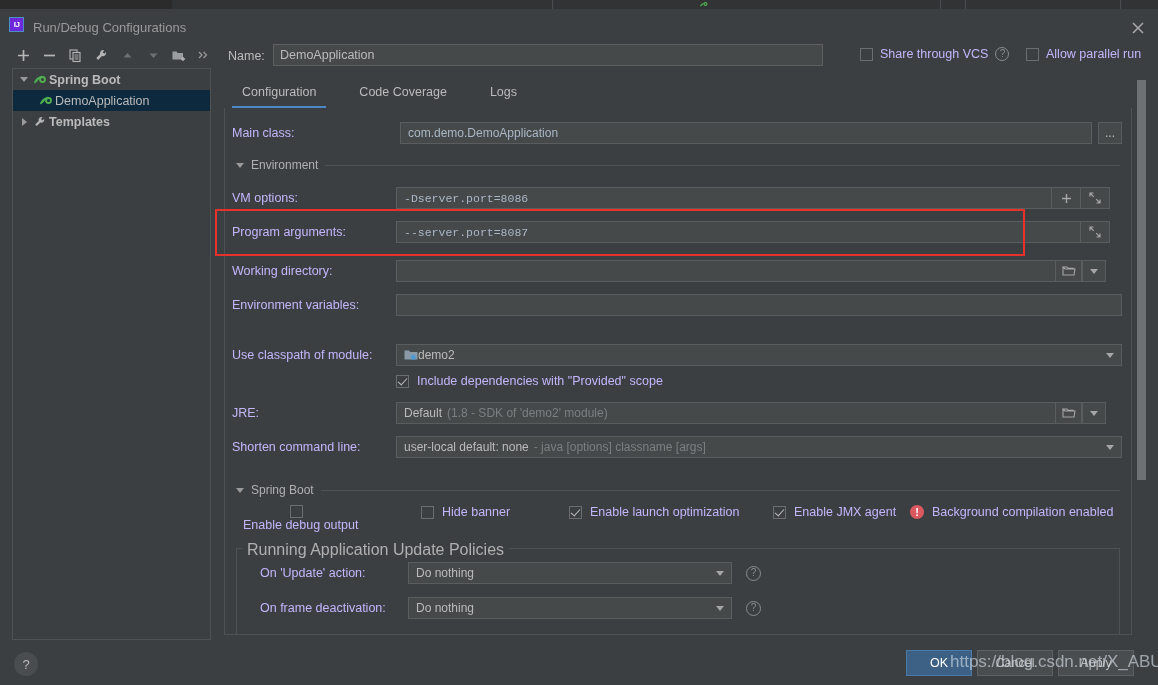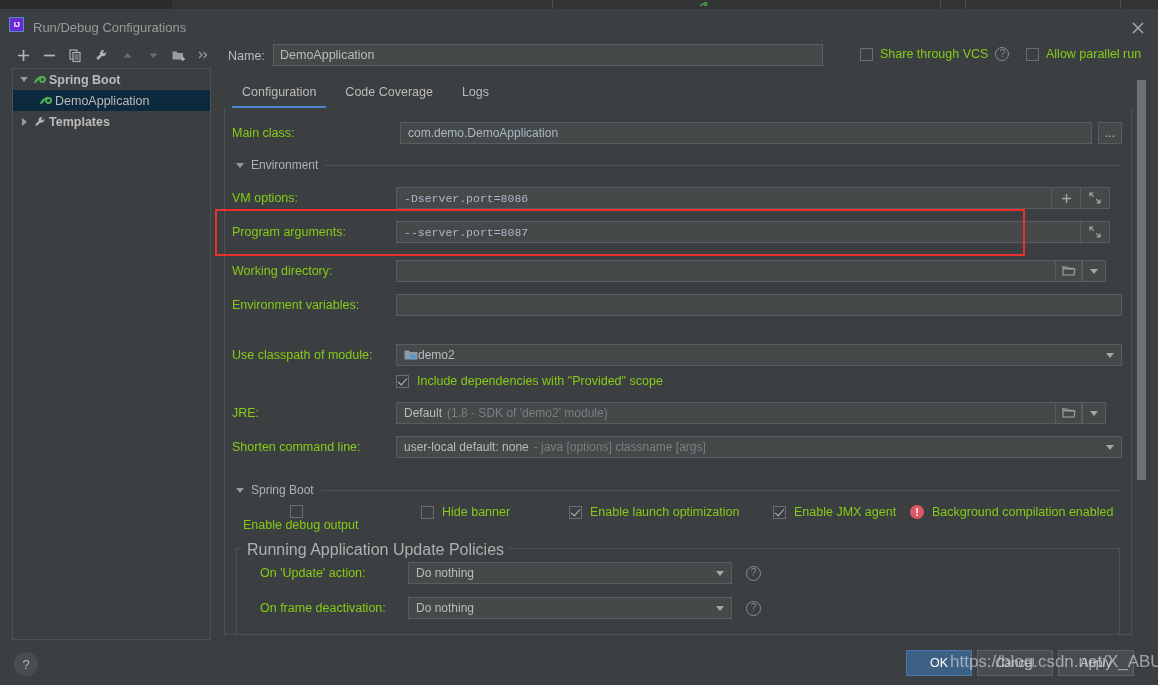--- a/index.html
+++ b/index.html
@@ -101,35 +101,35 @@
     content: ""; position: absolute; left: 3px; top: 0px; width: 4px; height: 8px;
     border: solid #bbbbbb; border-width: 0 1.6px 1.6px 0; transform: rotate(42deg);
   }
   .help-circ {
     width: 14px; height: 14px; border-radius: 50%; border: 1px solid #8a8d8f;
     color: #8a8d8f; font-size: 10px; display:inline-flex; align-items:center; justify-content:center;
     cursor: pointer; flex: 0 0 14px; line-height: 1;
   }
 
   
-  .tabs { position: absolute; left: 228px; top: 80px; display: flex; gap: 1px; }
+  .tabs { position: absolute; left: 228px; top: 80px; display: flex; gap: 15px; }
   .tab {
     padding: 5px 14px 9px 14px; font-size: 12.5px; color: #bbbbbb; cursor: pointer;
     position: relative;
   }
   .tab.active::after {
     content:""; position:absolute; left:4px; right:4px; bottom:0; height:2px; background:#4a88c7;
   }
 
   
   .content {
     position: absolute; left: 228px; top: 108px; width: 900px; height: 527px;
   }
   .row { position: absolute; left: 0; display: flex; align-items: center; }
-  .lbl { font-size: 12.5px; color: #84cc16; white-space: nowrap; }
+  .lbl { font-size: 12.5px; color: #c4b5fd; white-space: nowrap; }
   .field {
     background: #45494a; border: 1px solid #5a5d5e; height: 22px;
     color: #a9b7c6; font-size: 12px; padding: 0 7px;
     display: flex; align-items: center; overflow: hidden; white-space: nowrap;
   }
   .field.mono { font-family: "Liberation Mono", monospace; font-size: 11.5px; letter-spacing: 0px; }
   .btn-sq {
     height: 22px; width: 24px; background: #45494a; border: 1px solid #5a5d5e;
     display: flex; align-items: center; justify-content: center; cursor: pointer;
     color: #bbbbbb; font-size: 12px;

